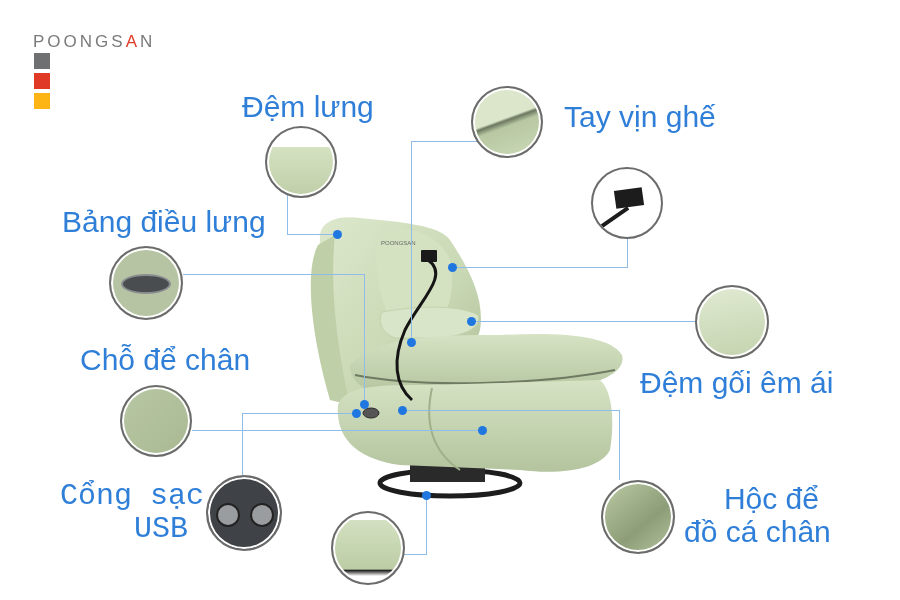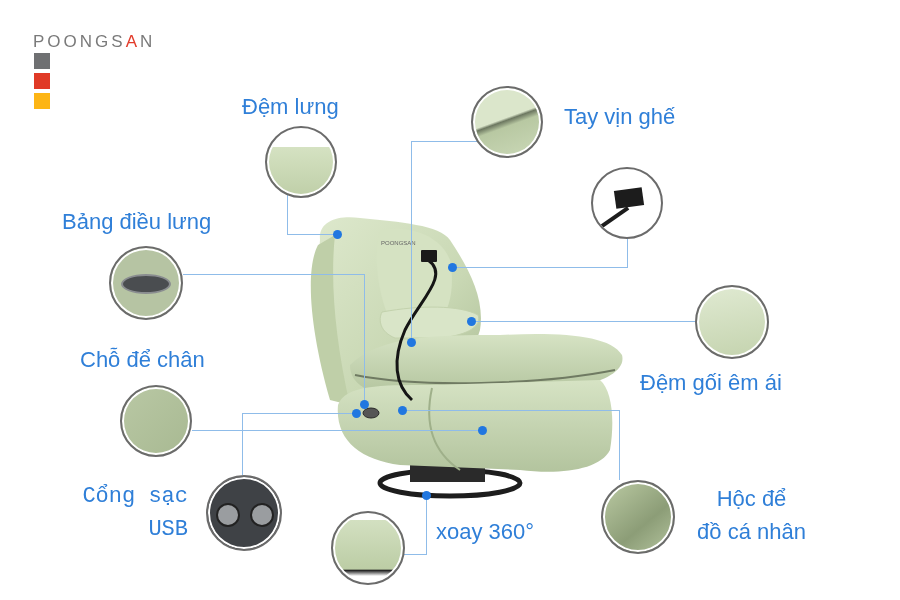--- a/index.html
+++ b/index.html
@@ -1,19 +1,19 @@
 <!DOCTYPE html>
 <html><head>
   <meta charset="utf-8">
   <style>
     html, body { margin: 0; padding: 0; }
     body { width: 900px; height: 600px; background: #ffffff; position: relative; overflow: hidden;
            font-family: "Liberation Sans", "DejaVu Sans", sans-serif; }
     .abs { position: absolute; }
-    .label { position: absolute; color: #2f7fd8; font-size: 22px; line-height: 33px; font-weight: 300; white-space: nowrap; }
+    .label { position: absolute; color: #2f7fd8; font-size: 30px; line-height: 33px; font-weight: 300; white-space: nowrap; }
     .label.r { text-align: right; font-family: Liberation Mono, monospace; }
     .circle { position: absolute; border-radius: 50%; border: 2px solid #6b6b6b; box-shadow: 0 0 0 2px #fff inset; overflow: hidden; }
     .line { position: absolute; background: #8fbce9; }
     .dot { position: absolute; width: 9px; height: 9px; border-radius: 50%; background: #2177e0; }
     .logo-text { position: absolute; left: 33px; top: 32px; font-size: 17px; letter-spacing: 3px; color: #7a7a7a; font-weight: 400; }
     .logo-text .accent { color: #e23b2a; }
     .sq { position: absolute; left: 34px; width: 16px; height: 16px; }
   </style>
 </head>
 <body>
@@ -119,18 +119,17 @@
 <div class="label" style="left:680px;top:176px">
 </div>
 <div class="label" style="left:62px;top:205px">Bảng điều lưng</div>
 <div class="label" style="left:640px;top:366px">Đệm gối êm ái</div>
 <div class="label" style="left:80px;top:343px">Chỗ để chân</div>
 <div class="label r" style="left:60px;top:480px;width:128px">
   <div>Cổng sạc</div>
   <div>USB</div>
 </div>
 <div class="label" style="left:436px;top:515px">
-  <div>xoay 360°</div>
 </div>
-<div class="label" style="left:684px;top:482px;text-align:center;width:135px">
+<div class="label" style="left:684px;top:482px;text-align:right;width:135px">
   <div>Hộc để</div>
-  <div>đồ cá nhân</div>
+  <div>đồ cá chân</div>
 </div>
 
 </body></html>

